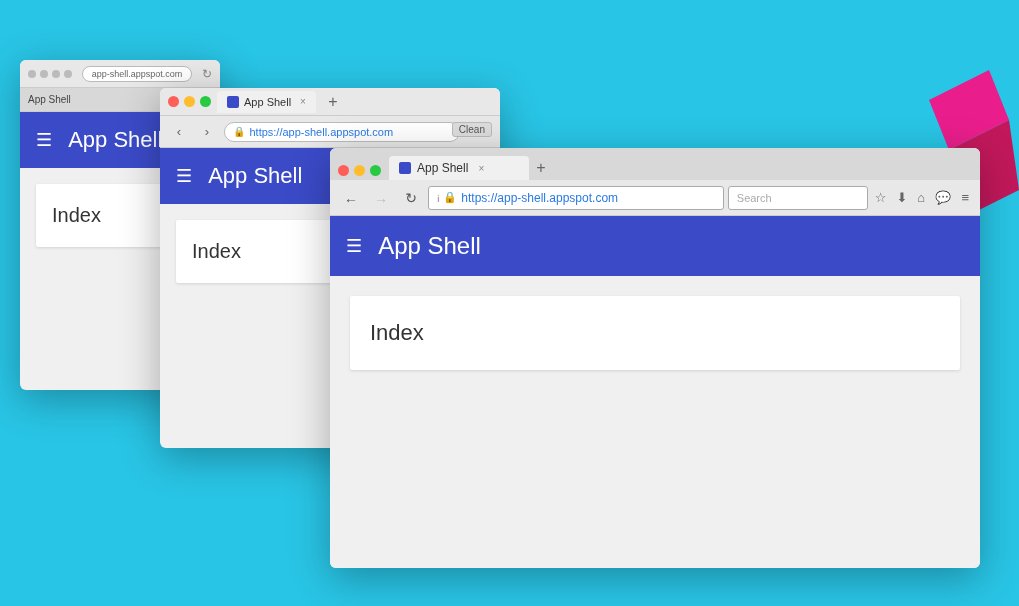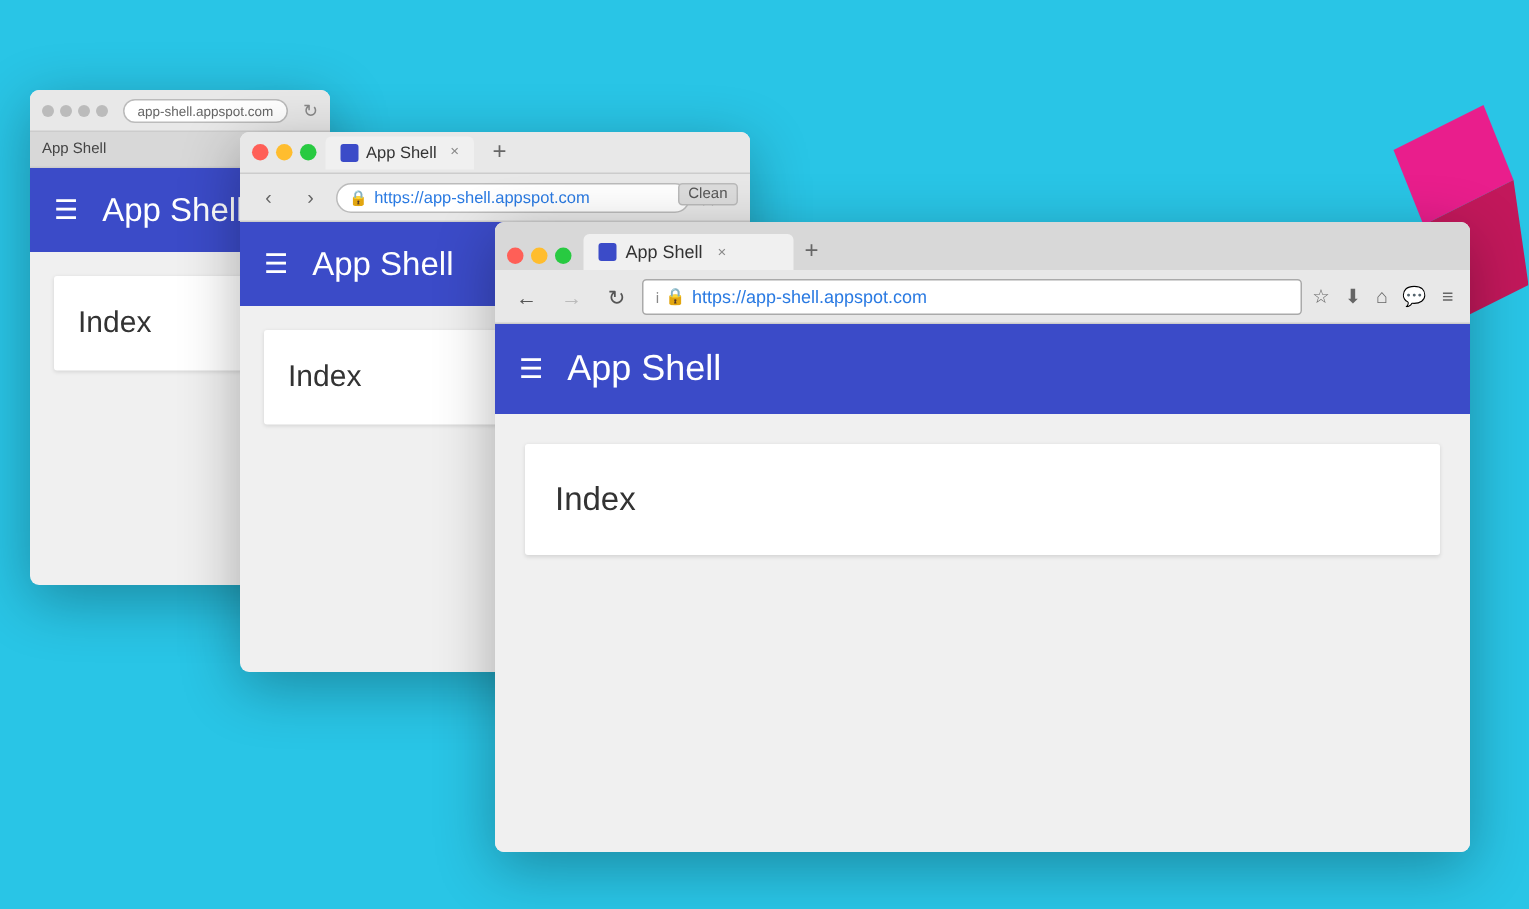--- a/index.html
+++ b/index.html
@@ -465,20 +465,23 @@
 
   <div class="firefox-toolbar">
     <button class="ff-nav-btn">←</button>
     <button class="ff-nav-btn" style="color:#bbb;">→</button>
     <button class="ff-nav-btn">↻</button>
     <div class="ff-address-bar">
       <span style="font-size:10px;color:#888;">ℹ</span>
       <span class="ff-lock">🔒</span>
       <span style="color:#2a7ae2;font-size:12px;">https://app-shell.appspot.com</span>
     </div>
+    <div class="ff-search-bar">
+      <span style="color:#aaa;font-size:11px;">Search</span>
+    </div>
     <span class="ff-icon">☆</span>
     <span class="ff-icon">⬇</span>
     <span class="ff-icon">⌂</span>
     <span class="ff-icon">💬</span>
     <span class="ff-icon">≡</span>
   </div>
 
   <div class="app-content" style="height:calc(100% - 68px);">
     <div class="app-header" style="height:60px;">
       <span class="hamburger">☰</span>

